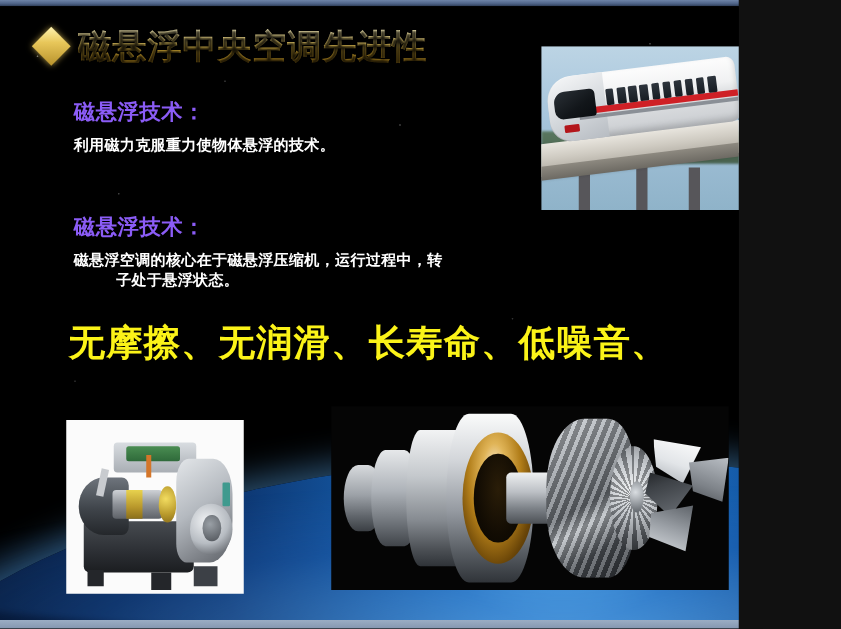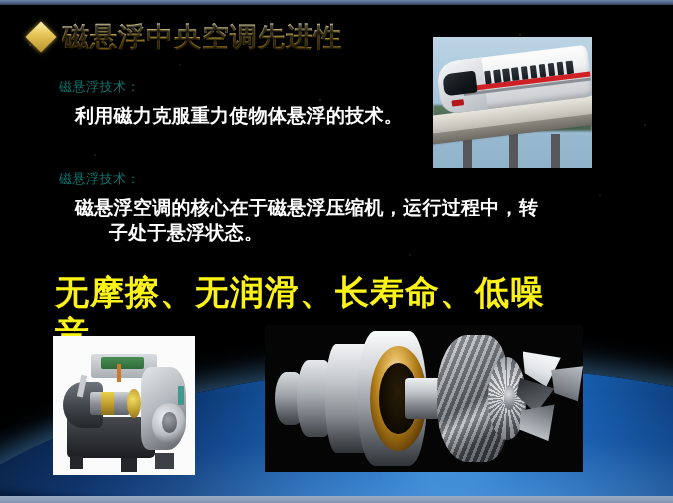--- a/index.html
+++ b/index.html
@@ -1,19 +1,19 @@
 <!DOCTYPE html>
 <html><head>
 <meta charset="utf-8">
 <style>
   html,body{margin:0;padding:0;background:#111;}
   body{width:673px;height:503px;overflow:hidden;
        font-family:"Liberation Sans","DejaVu Sans",sans-serif;}
 
-  #slide{position:relative;width:673px;height:503px;overflow:hidden;background:#000;}
+  #slide{position:relative;width:591px;height:503px;overflow:hidden;background:#000;}
 
   
   .bar-top{position:absolute;left:0;top:0;width:673px;height:5px;
            background:linear-gradient(180deg,#6e84a8 0%,#4d6286 60%,#2d3c55 100%);}
   .bar-bottom{position:absolute;left:0;bottom:0;width:673px;height:7px;
               background:linear-gradient(180deg,#9badc4 0%,#8496b0 100%);}
 
   
   .space{position:absolute;left:0;top:5px;width:673px;height:491px;
          background:#000;overflow:hidden;}
@@ -50,33 +50,33 @@
   .title-text{font-size:27px;font-weight:bold;line-height:1.05;
       color:#f2d873;
       background:linear-gradient(180deg,#fff6c4 0%,#f0d26d 38%,#d9ae35 62%,#a87c16 100%);
       -webkit-background-clip:text;background-clip:text;
       -webkit-text-fill-color:transparent;
       text-shadow:0 1px 2px rgba(0,0,0,.9);
       letter-spacing:1px;white-space:nowrap;}
 
   
   .blk{position:absolute;}
-  .sub-head{font-size:13px;font-weight:normal;color:#0f766e;
+  .sub-head{font-size:17px;font-weight:bold;color:#8b5cf6;
             text-shadow:1px 1px 2px #000;letter-spacing:.5px;}
-  .para{font-size:19px;font-weight:bold;color:#ffffff;
-        text-shadow:1px 1px 2px #000;letter-spacing:.3px;line-height:1.3;margin-left:16px;}
+  .para{font-size:12px;font-weight:bold;color:#ffffff;
+        text-shadow:1px 1px 2px #000;letter-spacing:.3px;line-height:1.3;}
 
   #blk1{left:59px;top:78px;}
   #blk1 .para{margin-top:8px;}
   #blk2{left:59px;top:170px;}
   #blk2 .para{margin-top:8px;width:530px;text-indent:0;font-family:Liberation Serif, serif;}
   #blk2 .para .l2{display:block;padding-left:34px;}
 
-  .highlight{position:absolute;left:55px;top:272px;width:520px;
-      font-size:34px;font-weight:bold;color:#fbf318;
+  .highlight{position:absolute;left:55px;top:258px;width:520px;
+      font-size:29px;font-weight:bold;color:#fbf318;
       text-shadow:2px 2px 3px rgba(0,0,0,.95);line-height:1.22;letter-spacing:1px;}
   .highlight .l2{display:block;padding-left:34px;}
 
   
   .photo{position:absolute;overflow:hidden;}
   #train{left:433px;top:37px;width:159px;height:131px;background:#0a0a0a;}
   .tr-sky{position:absolute;inset:0;
      background:linear-gradient(180deg,#bcd4e4 0%,#a8c6dd 42%,#9dbdd4 62%,#8fb3c9 100%);}
   .tr-trees{position:absolute;left:0;top:52%;width:100%;height:20%;
      background:linear-gradient(180deg,#4d6a4a 0%,#3a5238 100%);opacity:.85;filter:blur(1px);}

